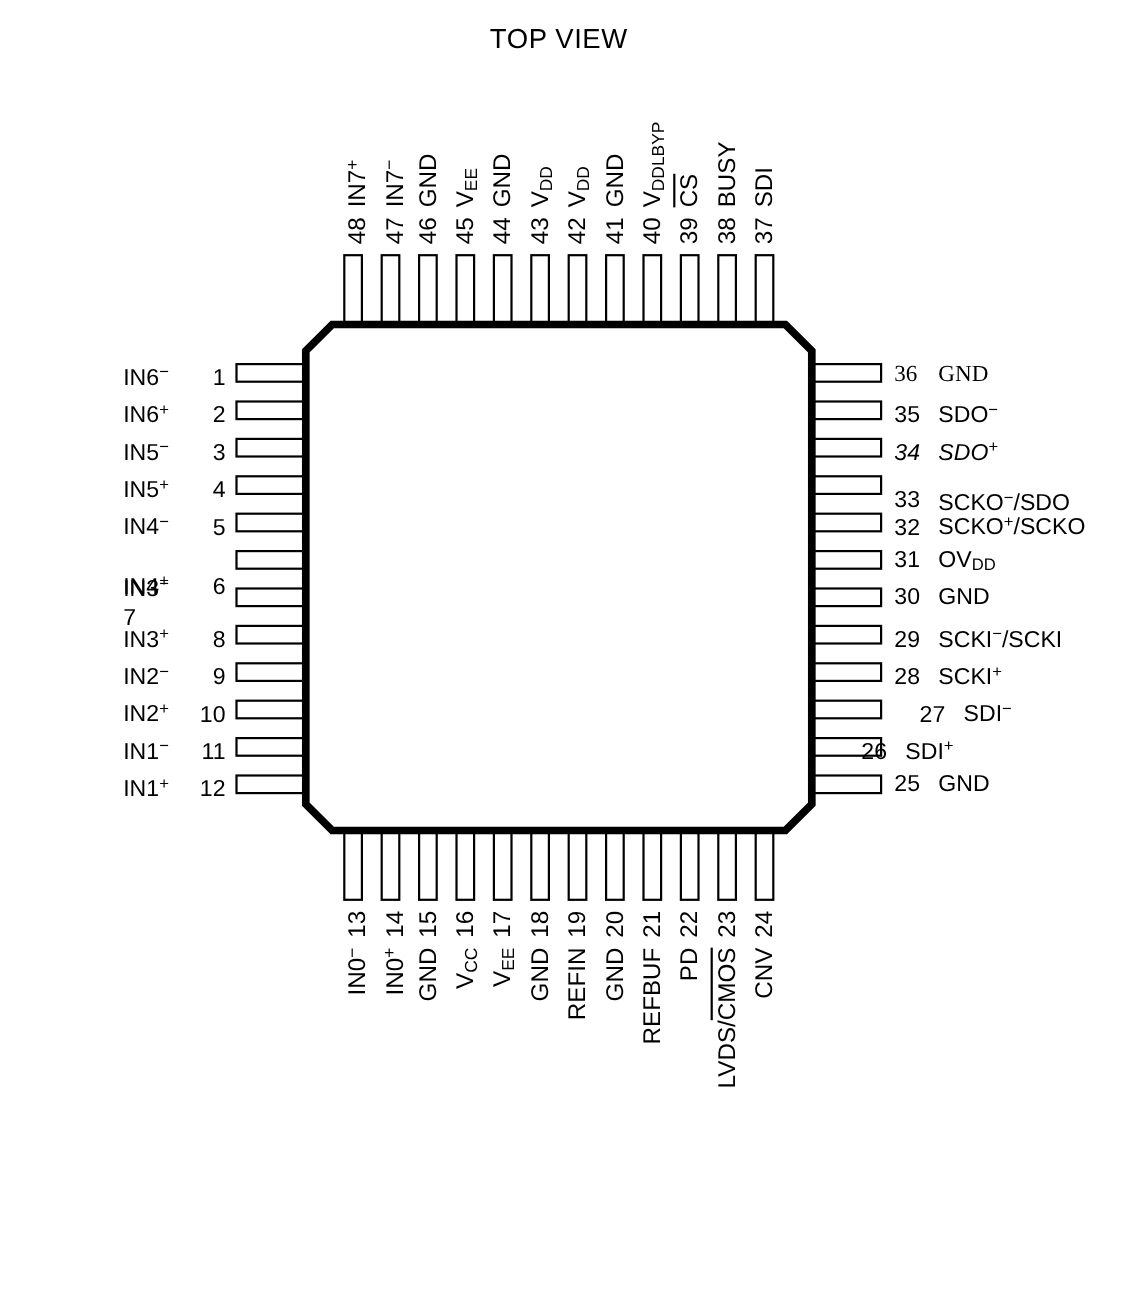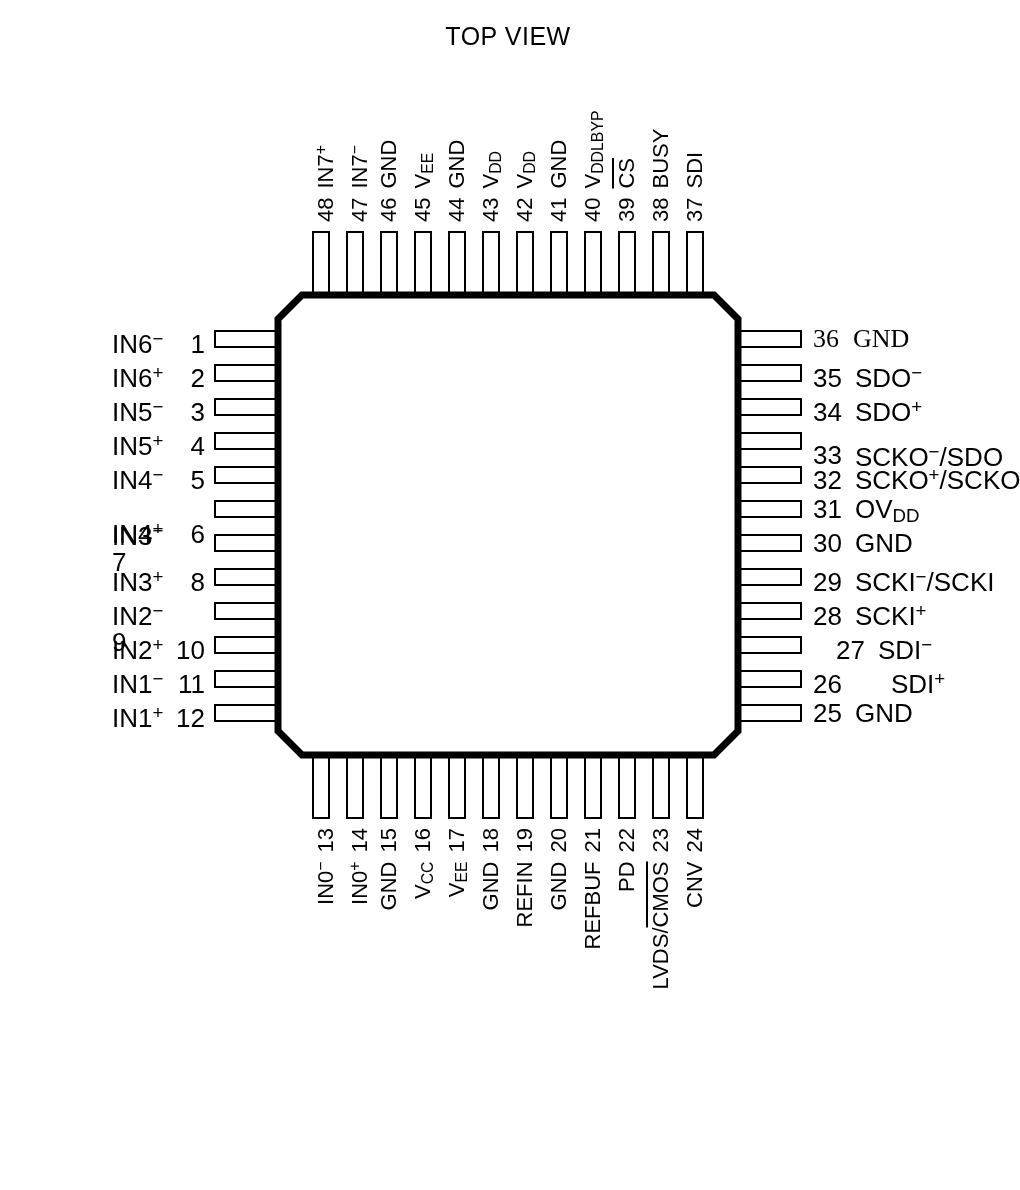--- a/index.html
+++ b/index.html
@@ -24,21 +24,21 @@
   #body-svg { position:absolute; left:0; top:0; z-index:2; pointer-events:none; }
   
   #labels { position:absolute; left:0; top:0; width:100%; height:100%; z-index:3; }
   .rotlabel {
     position:absolute; height:26px; line-height:26px; font-size:22px;
     white-space:nowrap; transform-origin:0 100%; transform:rotate(-90deg);
   }
   .rot-top    { width:180px; text-align:left; }
   .rot-bottom { width:190px; text-align:right; }
   .sidelabel {
-    position:absolute; height:26px; line-height:26px; font-size:26px;
+    position:absolute; height:26px; line-height:26px; font-size:21px;
     white-space:nowrap; display:flex; align-items:baseline;
   }
   .left-label  { width:93px; justify-content:space-between; }
   .right-label .num { display:inline-block; min-width:27px; }
   .right-label .name { margin-left:13px; }
   .gap { display:inline-block; width:9px; }
   .seg-n {}
   .seg-sub { font-size:72%; vertical-align:-0.22em; }
   .seg-sup { font-size:72%; vertical-align:0.45em; }
   .seg-over { text-decoration:overline; }
@@ -160,21 +160,21 @@
         <span class="num">6</span>
       </div>
       <div class="sidelabel left-label" style="left: 112px; top: 518px; flex-direction: column;">
         <span class="name"><span class="seg-n">IN3</span><span class="seg-sup">−</span></span>
         <span class="num">7</span>
       </div>
       <div class="sidelabel left-label" style="left: 112px; top: 564px;">
         <span class="name"><span class="seg-n">IN3</span><span class="seg-sup">+</span></span>
         <span class="num">8</span>
       </div>
-      <div class="sidelabel left-label" style="left: 112px; top: 598px; flex-direction: column;">
+      <div class="sidelabel left-label" style="left: 112px; top: 598px;">
         <span class="name"><span class="seg-n">IN2</span><span class="seg-sup">−</span></span>
         <span class="num">9</span>
       </div>
       <div class="sidelabel left-label" style="left: 112px; top: 632px;">
         <span class="name"><span class="seg-n">IN2</span><span class="seg-sup">+</span></span>
         <span class="num">10</span>
       </div>
       <div class="sidelabel left-label" style="left: 112px; top: 666px;">
         <span class="name"><span class="seg-n">IN1</span><span class="seg-sup">−</span></span>
         <span class="num">11</span>
@@ -184,21 +184,21 @@
         <span class="num">12</span>
       </div>
       <div class="sidelabel right-label" style="left: 813px; top: 326px; font-family: Liberation Serif, serif;">
         <span class="num">36</span>
         <span class="name"><span class="seg-n">GND</span></span>
       </div>
       <div class="sidelabel right-label" style="left: 813px; top: 360px;">
         <span class="num">35</span>
         <span class="name"><span class="seg-n">SDO</span><span class="seg-sup">−</span></span>
       </div>
-      <div class="sidelabel right-label" style="left: 813px; top: 394px;">
+      <div class="sidelabel right-label" style="left: 813px; top: 394px; font-style: italic;">
         <span class="num">34</span>
         <span class="name"><span class="seg-n">SDO</span><span class="seg-sup">+</span></span>
       </div>
       <div class="sidelabel right-label" style="left: 813px; top: 442px; align-items: center;">
         <span class="num">33</span>
         <span class="name"><span class="seg-n">SCKO</span><span class="seg-sup">−</span><span class="seg-n">/SDO</span></span>
       </div>
       <div class="sidelabel right-label" style="left: 813px; top: 462px;">
         <span class="num">32</span>
         <span class="name"><span class="seg-n">SCKO</span><span class="seg-sup">+</span><span class="seg-n">/SCKO</span></span>
@@ -216,21 +216,21 @@
         <span class="name"><span class="seg-n">SCKI</span><span class="seg-sup">−</span><span class="seg-n">/SCKI</span></span>
       </div>
       <div class="sidelabel right-label" style="left: 813px; top: 598px;">
         <span class="num">28</span>
         <span class="name"><span class="seg-n">SCKI</span><span class="seg-sup">+</span></span>
       </div>
       <div class="sidelabel right-label" style="left: 836px; top: 632px;">
         <span class="num">27</span>
         <span class="name"><span class="seg-n">SDI</span><span class="seg-sup">−</span></span>
       </div>
-      <div class="sidelabel right-label" style="left: 813px; top: 666px; gap: 36px;">
+      <div class="sidelabel right-label" style="left: 783px; top: 666px;">
         <span class="num">26</span>
         <span class="name"><span class="seg-n">SDI</span><span class="seg-sup">+</span></span>
       </div>
       <div class="sidelabel right-label" style="left: 813px; top: 700px;">
         <span class="num">25</span>
         <span class="name"><span class="seg-n">GND</span></span>
       </div>
     </div>
 
 </div>

